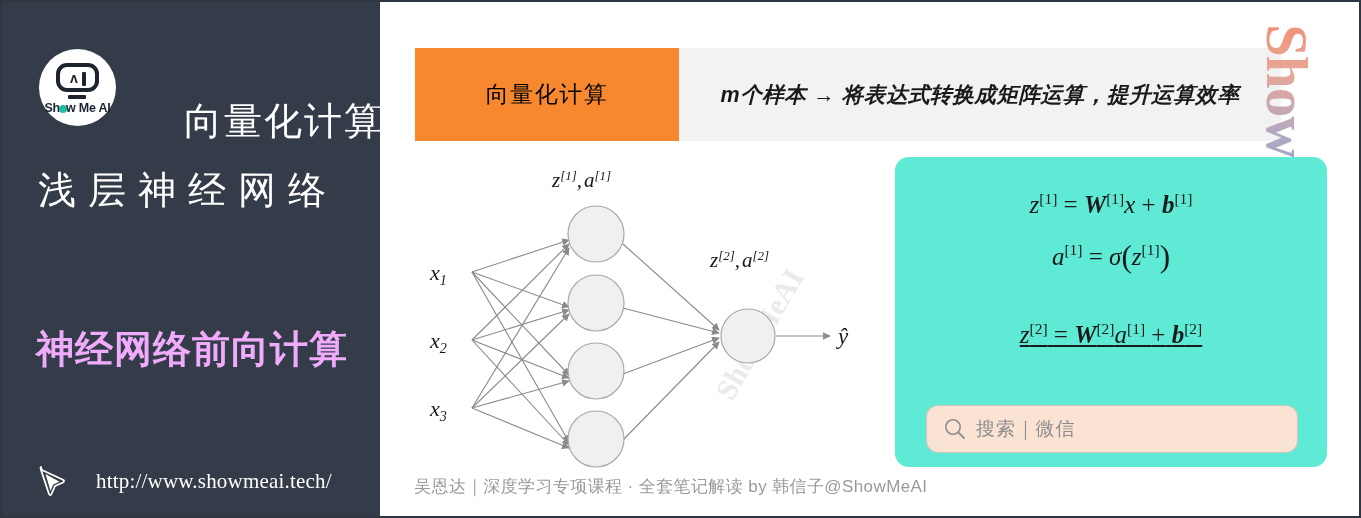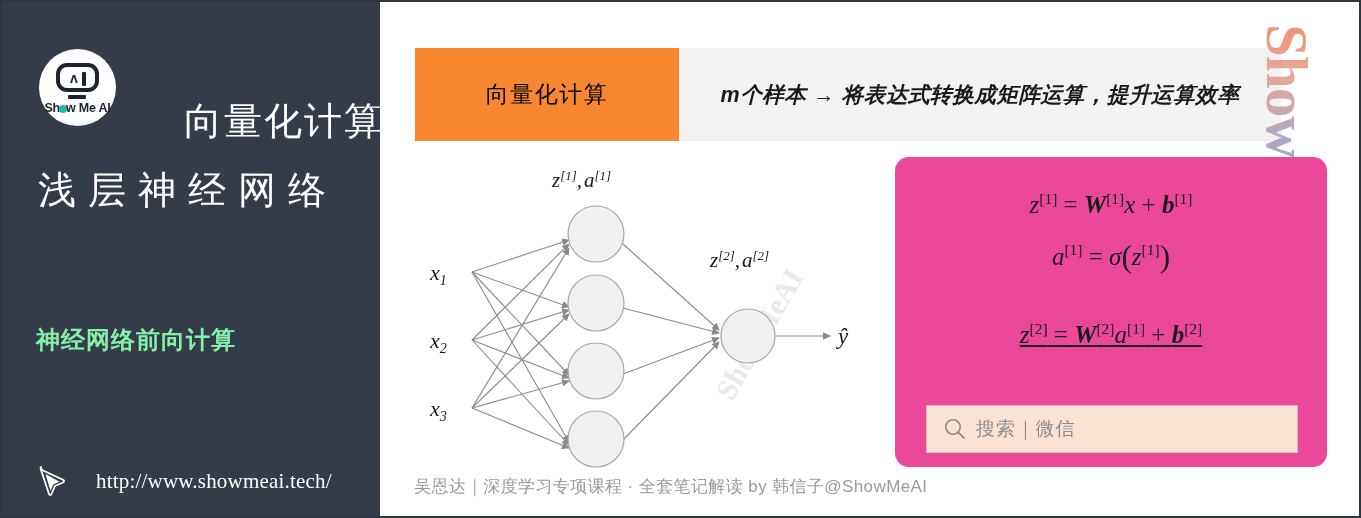--- a/index.html
+++ b/index.html
@@ -95,23 +95,23 @@
     left: 36px; top: 163px;
     font-size: 38px;
     font-weight: 400;
     color: #ffffff;
     letter-spacing: 12px;
     white-space: nowrap;
   }
   #title-topic {
     position: absolute;
     left: 34px; top: 322px;
-    font-size: 24px;
-    font-weight: 700;
-    color: #86efac;
+    font-size: 38px;
+    font-weight: 700;
+    color: #f0abfc;
     letter-spacing: 1px;
     white-space: nowrap;
   }
 
   #url-row {
     position: absolute;
     left: 34px; top: 462px;
     display: flex;
     align-items: center;
     gap: 28px;
@@ -185,21 +185,21 @@
     left: 400px; top: 150px;
     width: 490px; height: 320px;
   }
   #diagram svg { display: block; }
 
   
   #formula-panel {
     position: absolute;
     left: 893px; top: 155px;
     width: 432px; height: 310px;
-    background: #ec4899;
+    background: #5eead4;
     border-radius: 14px;
     padding-top: 20px;
   }
   .formula {
     text-align: center;
     font-family: "Liberation Serif", "DejaVu Serif", serif;
     font-size: 25px;
     color: #1a1a1a;
     line-height: 1.0;
     white-space: nowrap;
@@ -217,21 +217,21 @@
     font-weight: inherit;
   }
   .paren { font-size: 1.25em; vertical-align: -0.07em; }
 
   #search-bar {
     position: absolute;
     left: 31px; bottom: 14px;
     width: 372px; height: 48px;
     background: #fbe3d4;
     border: 1.6px solid #cfc3bb;
-    border-radius: 0;
+    border-radius: 12px;
     display: flex;
     align-items: center;
     padding-left: 16px;
     gap: 9px;
   }
   #magnifier { flex: none; }
   #search-hint {
     font-size: 19px;
     color: #8d8d8d;
     letter-spacing: 1px;

